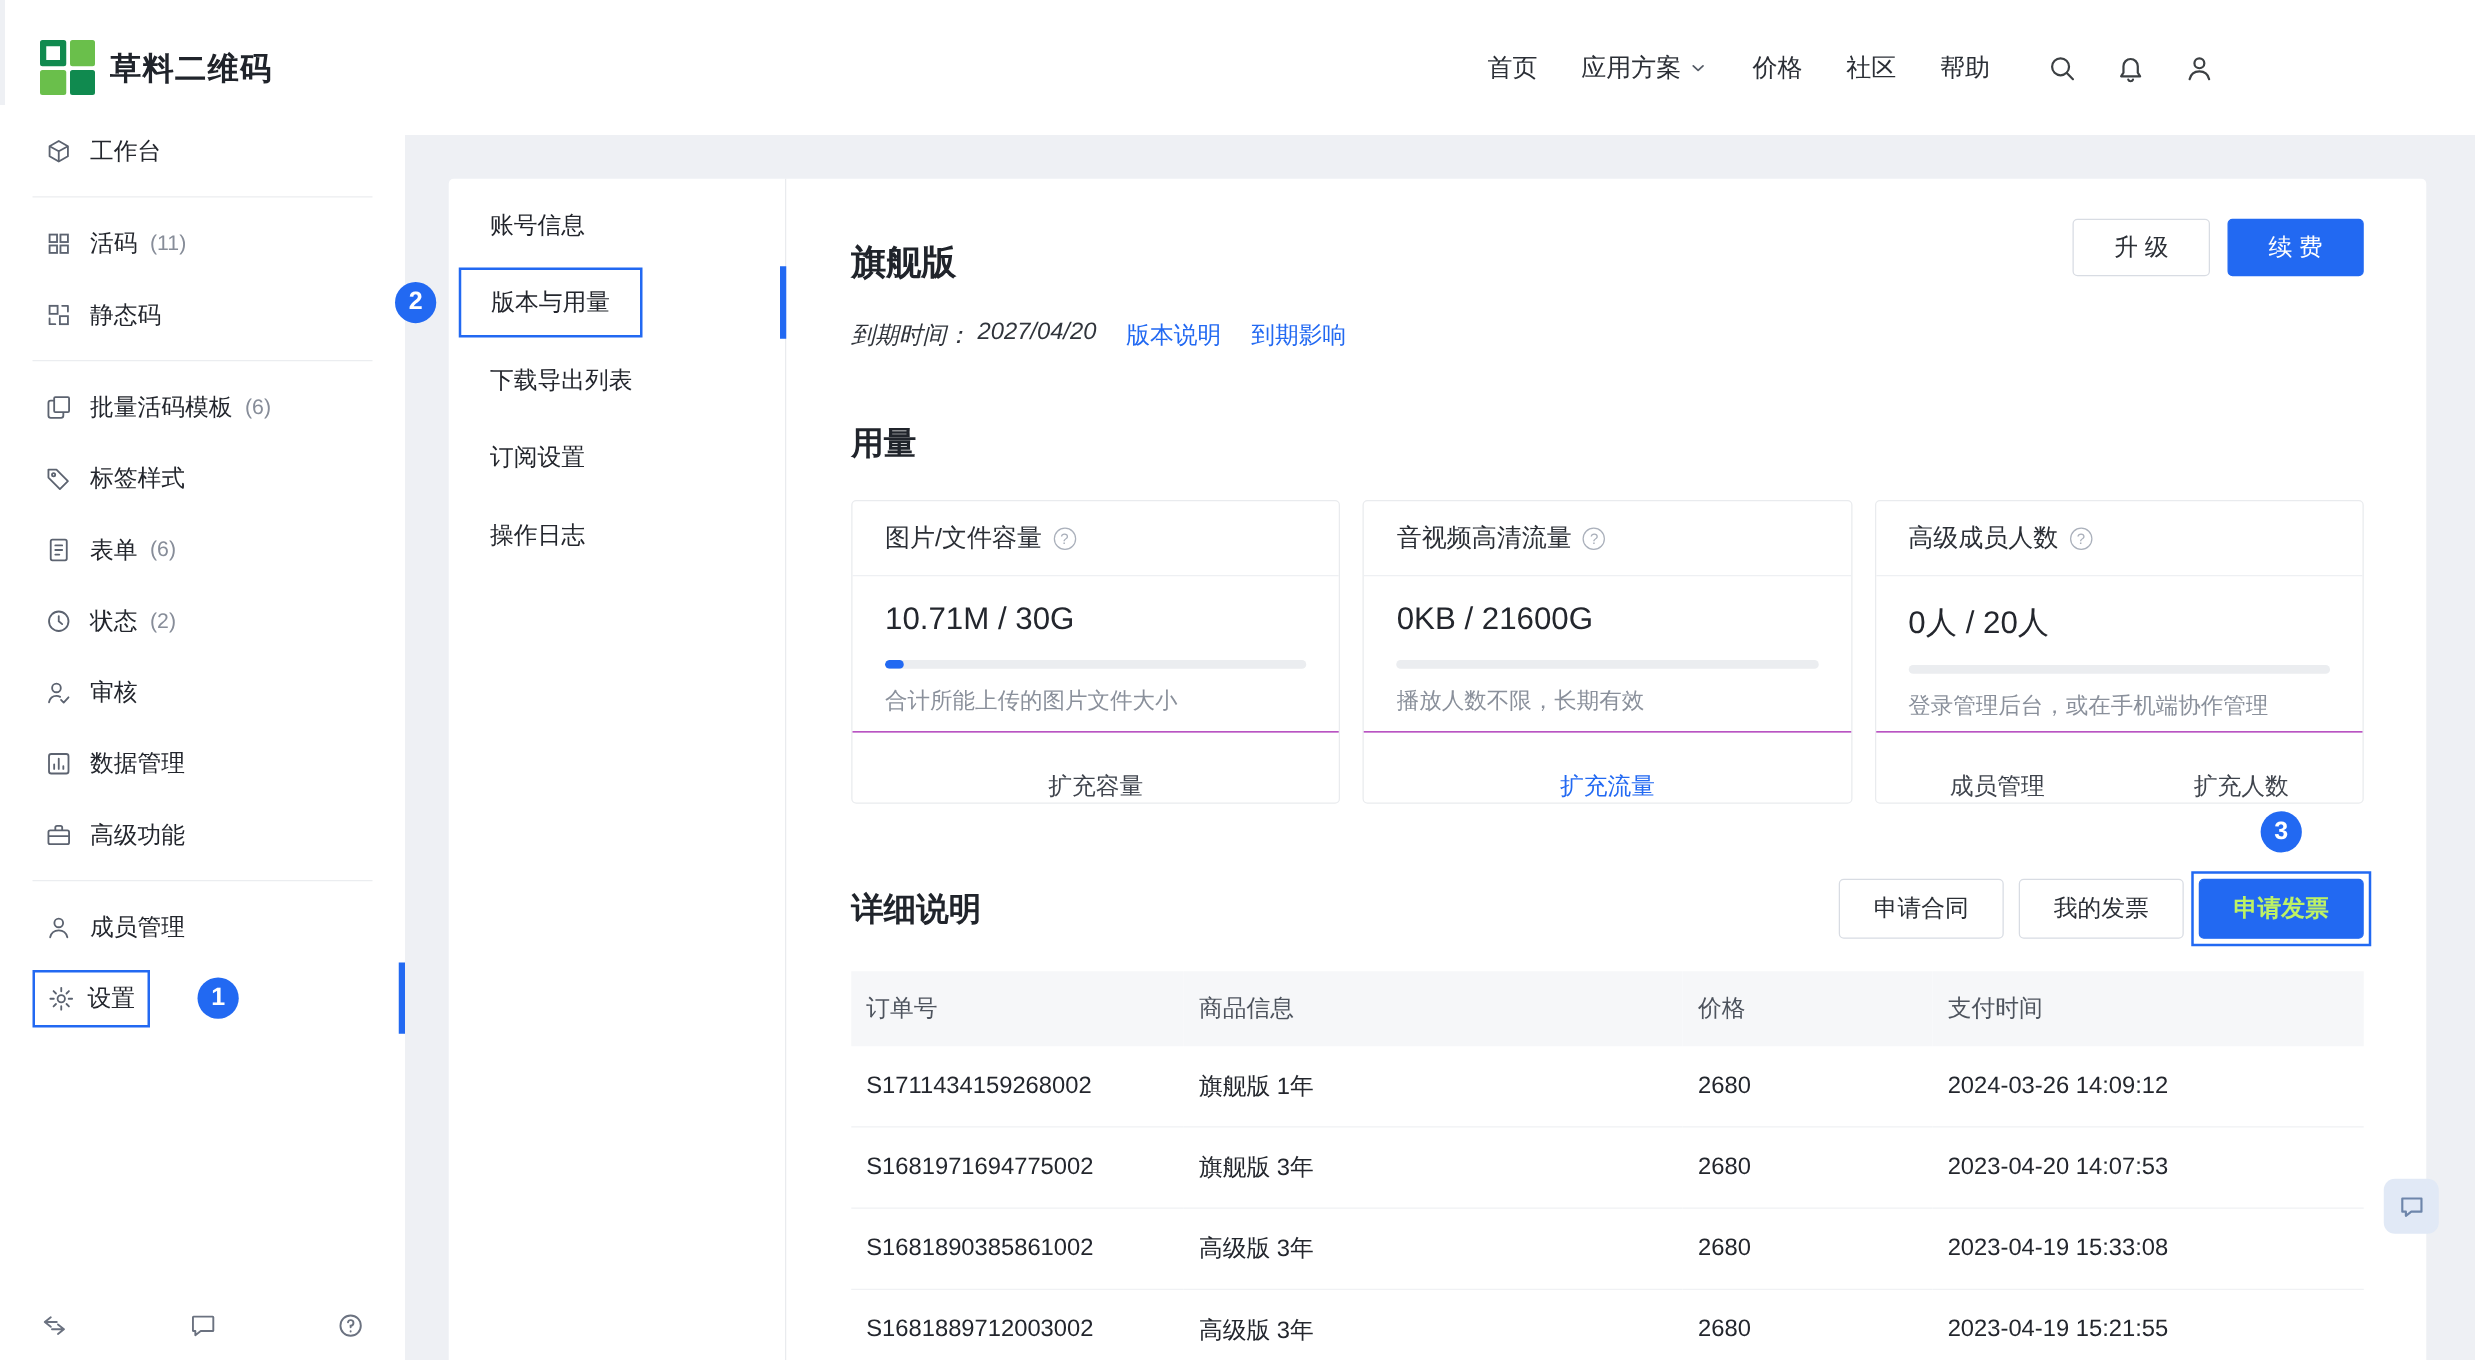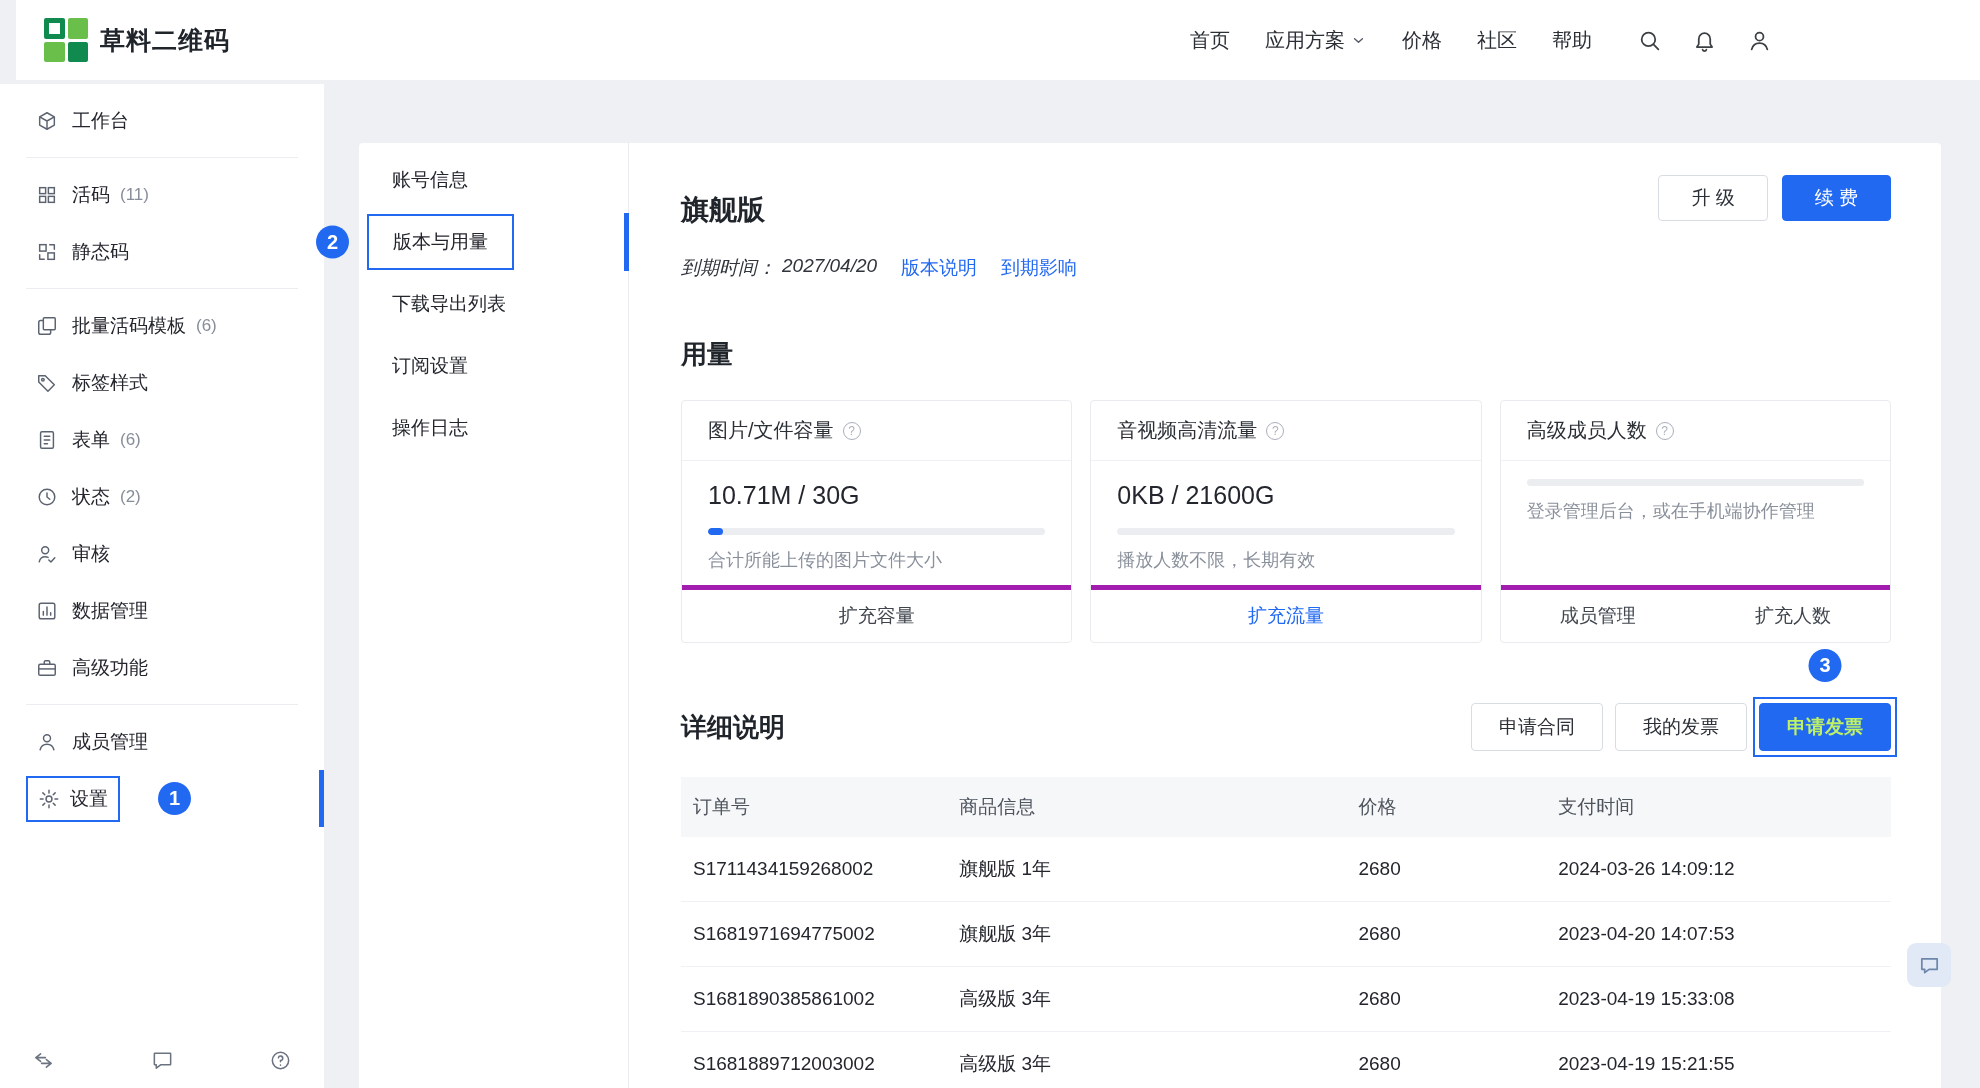--- a/index.html
+++ b/index.html
@@ -5,21 +5,21 @@
   * { margin:0; padding:0; box-sizing:border-box; }
   html,body { width:1980px; height:1088px; overflow:hidden;
     font-family:"Liberation Sans","DejaVu Sans",sans-serif;
     color:#23262d; background:#eef0f4; }
   :root { --blue:#2269f2; --border:#e9ebee; --gray:#868c98; }
 
   svg.icn { width:22px; height:22px; flex:0 0 auto; }
   .cur { cursor:pointer; }
 
   
-  .header { position:absolute; top:0; left:16px; right:0; height:80px; background:#fff;
+  .header { position:absolute; top:0; left:4px; right:0; height:108px; background:#fff;
     display:flex; align-items:center; justify-content:space-between;
     padding:0 208px 0 28px; z-index:20; }
   .logo { display:flex; align-items:center; gap:12px; }
   .logo-icon { width:44px; height:44px; display:grid; grid-template-columns:1fr 1fr;
     grid-template-rows:1fr 1fr; gap:3px; }
   .logo-icon .q { border-radius:2px; }
   .q1 { border:5px solid #108a4f; background:#fff; }
   .q2 { background:#6abf4b; }
   .q3 { background:#6abf4b; }
   .q4 { border:5px solid #108a4f; background:#108a4f; }
@@ -99,22 +99,22 @@
   .q-icon { width:18px; height:18px; border:1.5px solid #aab0bb; border-radius:50%;
     color:#aab0bb; font-size:12px; display:inline-flex; align-items:center;
     justify-content:center; cursor:pointer; }
   .q-icon::after { content:"?"; }
   .u-card-body { padding:0 26px; }
   .u-value { font-size:25px; color:#23262d; margin-top:20px; }
   .progress-track { margin-top:18px; height:7px; border-radius:4px; background:#ebedf0;
     overflow:hidden; }
   .progress-fill { height:100%; border-radius:4px; background:var(--blue); width:0; }
   .u-note { margin-top:13px; font-size:18px; color:#8a909b; }
-  .u-card-foot { margin-top:auto; border-top:5px solid #a21caf; height:57px;
-    display:flex; align-items:center; }
+  .u-card-foot { margin-top:auto; border-top:1px solid #a21caf; height:57px;
+    display:flex; align-items:flex-end; }
   .u-action { flex:1; display:flex; align-items:center; justify-content:center;
     font-size:19px; color:#3f444d; cursor:pointer; }
   .u-action.blue { color:var(--blue); }
   .v-div { width:1px; background:#e4e7eb; margin:16px 0; }
 
   
   .orders-section { margin-top:60px; }
   .orders-head { display:flex; align-items:center; justify-content:space-between; }
   .orders-btns { display:flex; gap:12px; align-items:center; }
   .order-btn { height:48px; padding:0 27px; display:inline-flex; align-items:center;
@@ -399,20 +399,21 @@
                 <span class="u-action blue">扩充流量</span>
               </div>
             </div>
 
             <div class="u-card">
               <div class="u-card-head">
                 <span>高级成员人数</span>
                 <span class="q-icon"></span>
               </div>
               <div class="u-card-body">
+                <div class="u-value">0人 / 20人</div>
                 <div class="progress-track">
                   <div class="progress-fill" style="width: 0%;"></div>
                 </div>
                 <div class="u-note">登录管理后台，或在手机端协作管理</div>
               </div>
               <div class="u-card-foot">
                 <span class="u-action">成员管理</span>
                 <span class="v-div"></span>
                 <span class="u-action">扩充人数</span>
               </div>

